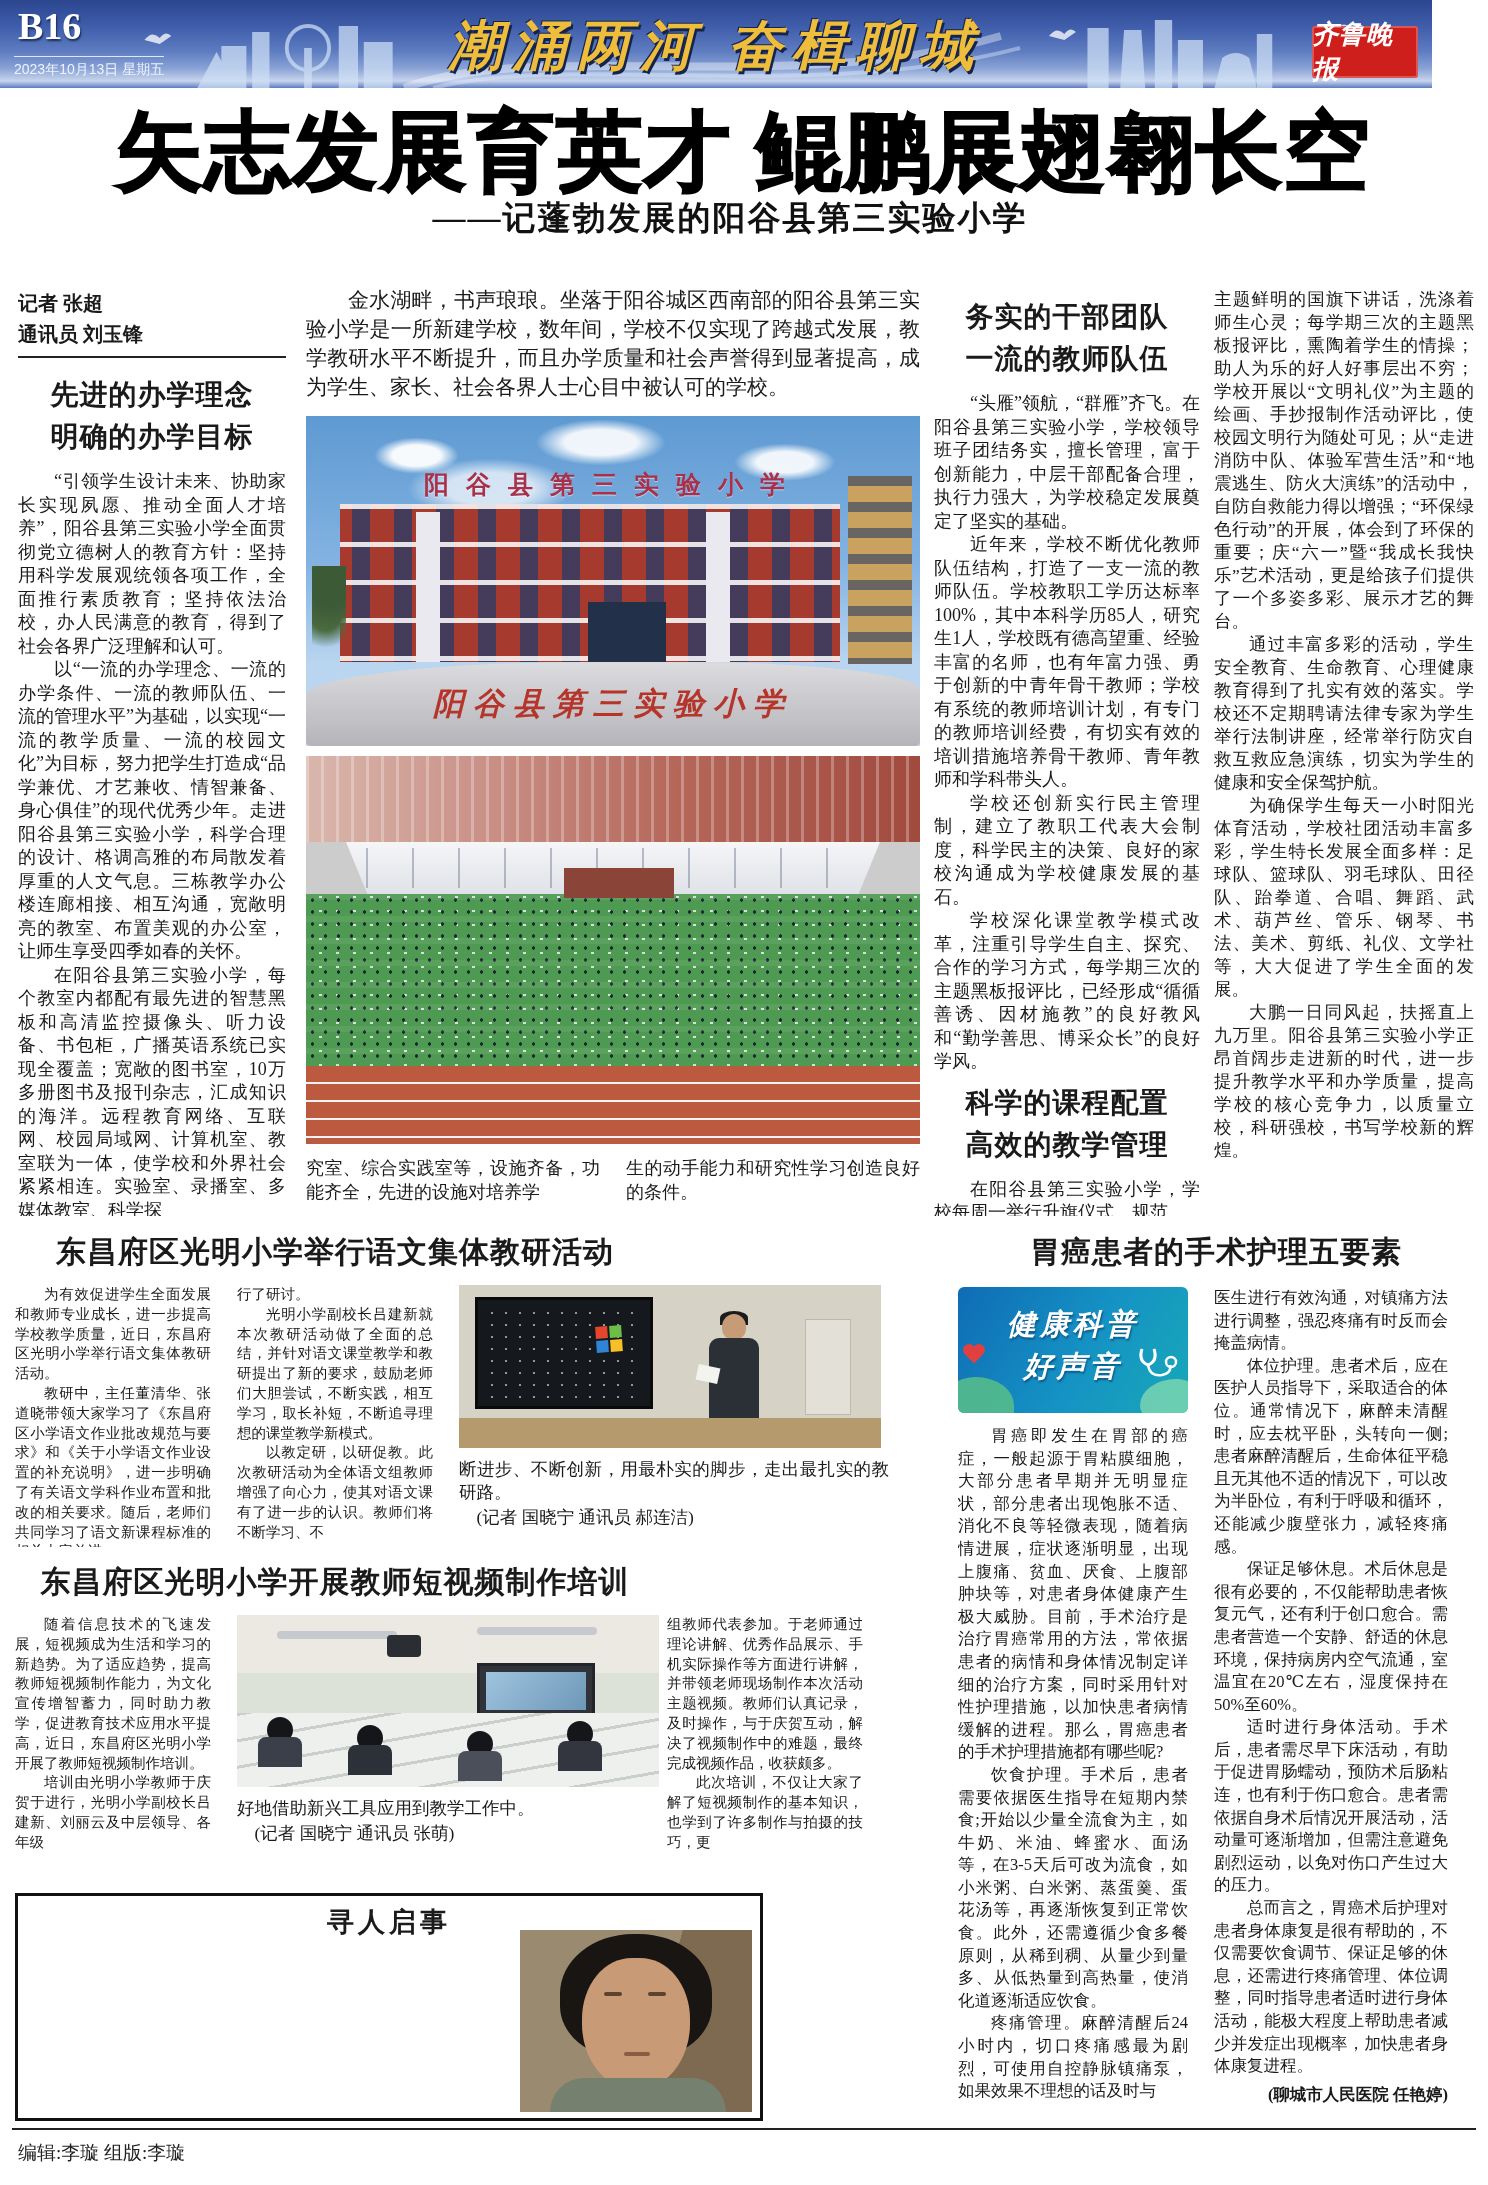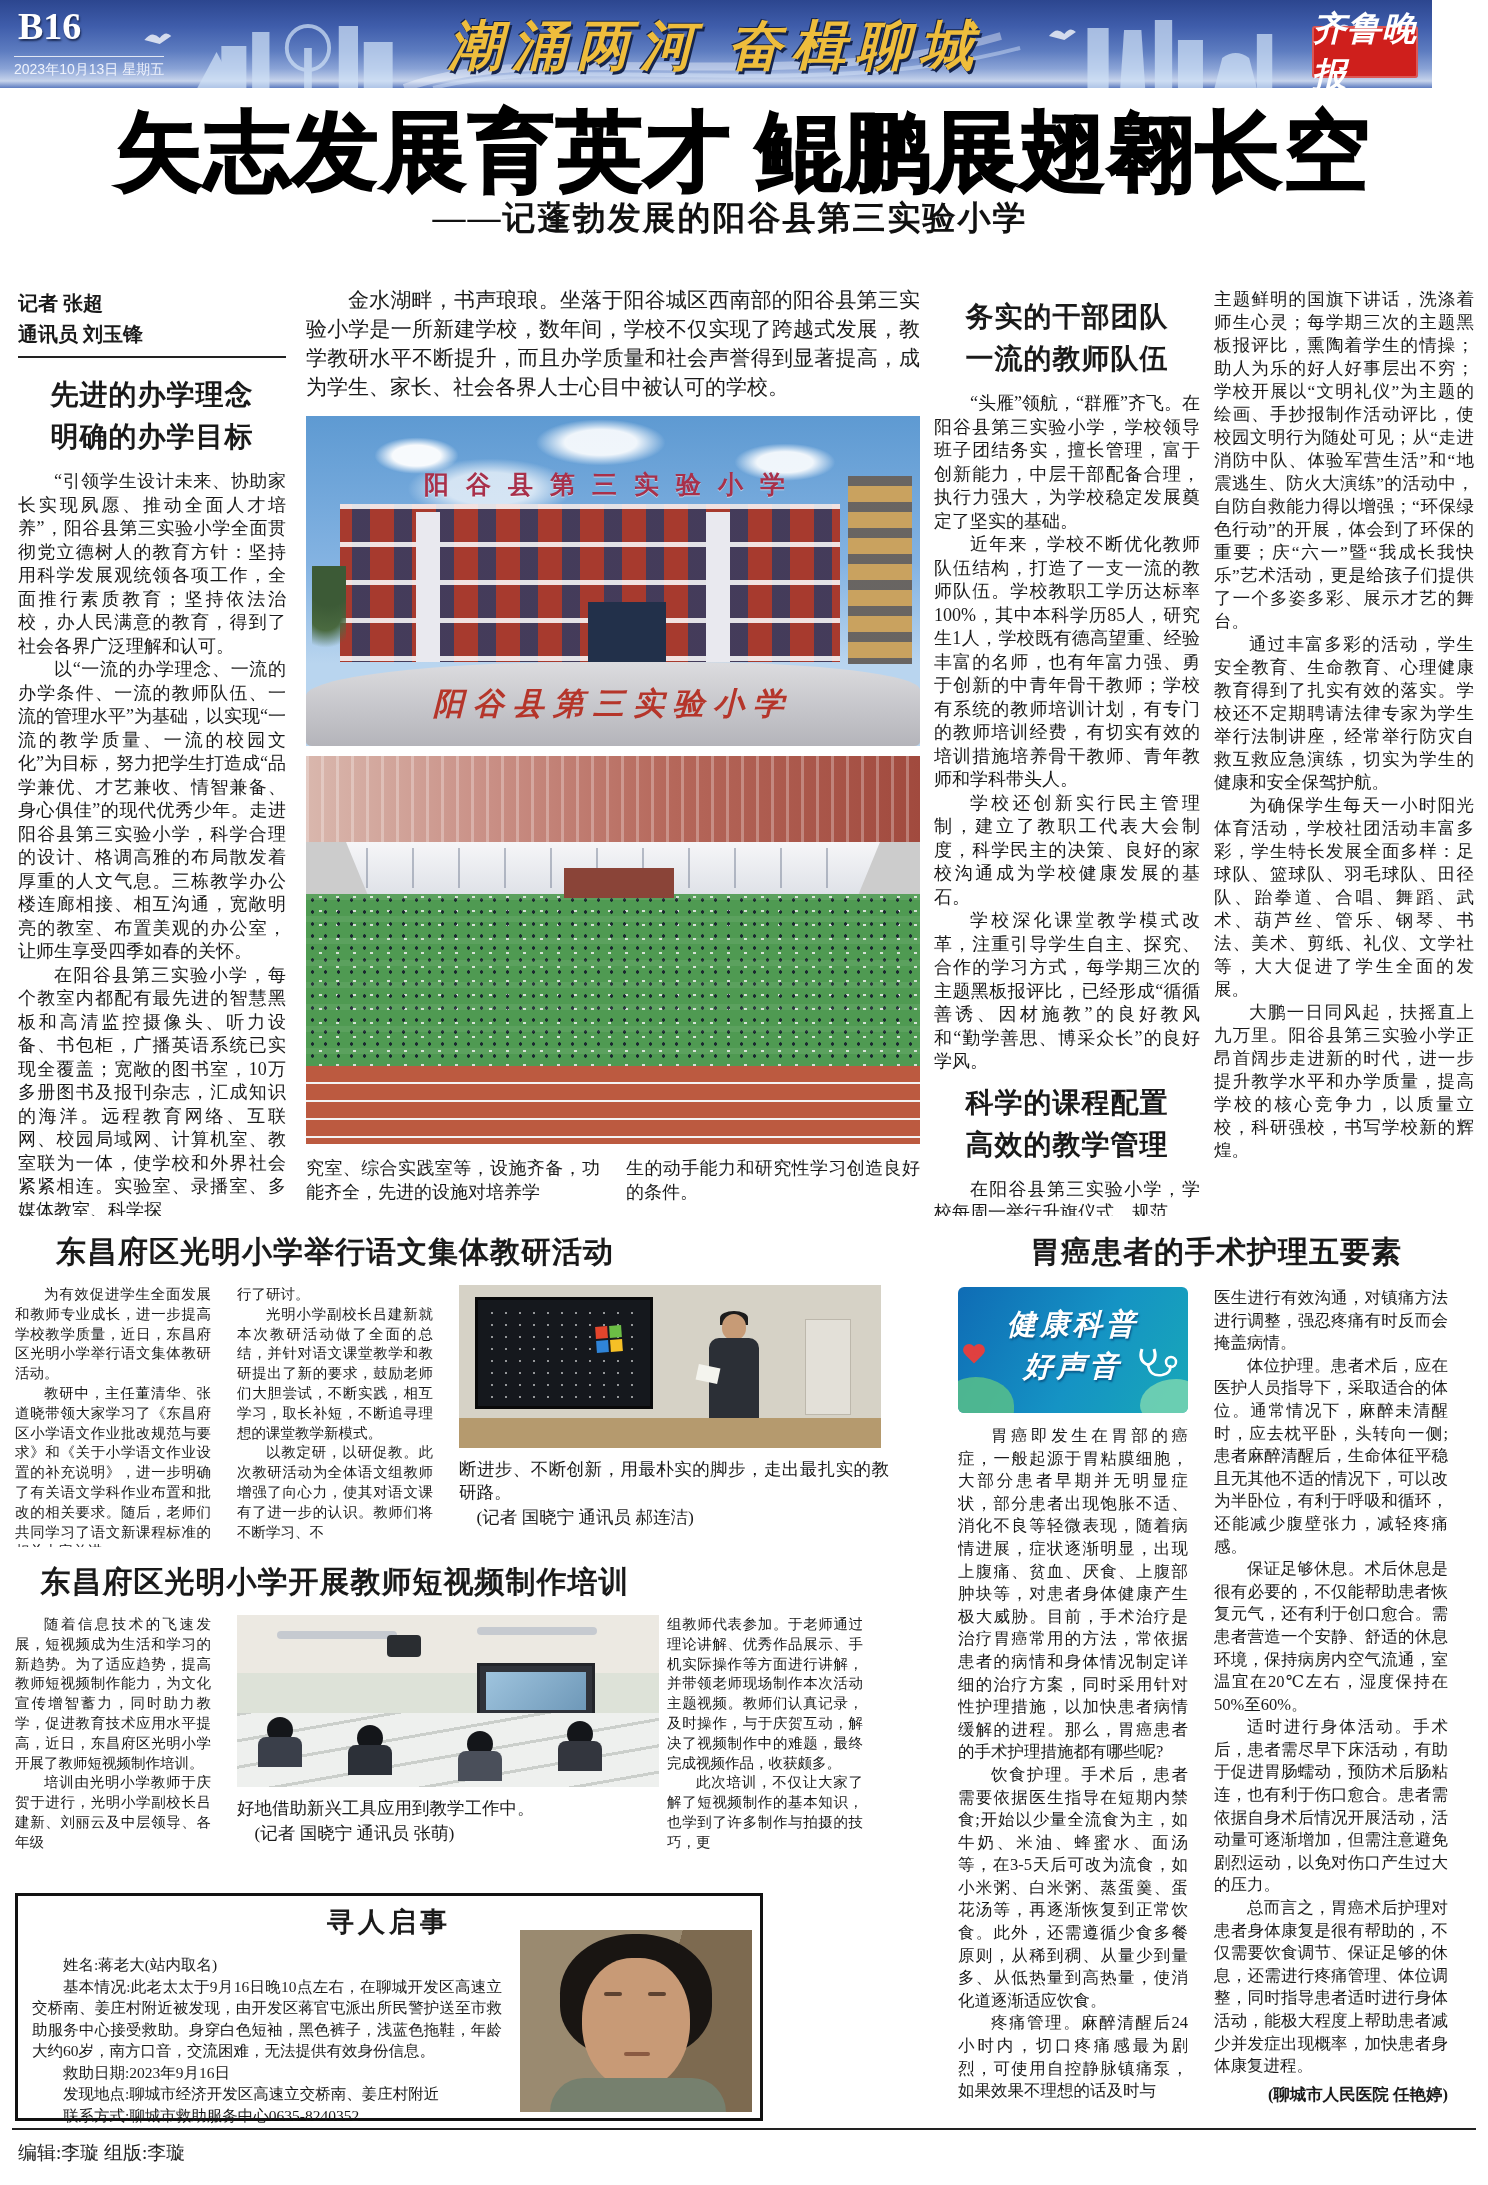--- a/index.html
+++ b/index.html
@@ -13,21 +13,21 @@
   .skyline { position:absolute; left:0; bottom:0; width:100%; height:70px; opacity:.8; }
   .river { position:absolute; left:0; bottom:0; width:100%; height:60px; opacity:.55; }
   .edition { position:absolute; left:18px; top:4px; font-size:38px; font-weight:900; color:#fff;
     text-shadow:1px 2px 2px #1a2a55; font-family:"Liberation Serif","DejaVu Serif",serif; }
   .edition-date { position:absolute; left:14px; top:56px; font-size:14px; color:#eef2fc;
     border-top:1px solid rgba(255,255,255,.8); padding-top:4px; font-family:"Liberation Sans","DejaVu Sans",sans-serif; }
   .banner-title { position:absolute; left:50%; top:10px; transform:translateX(-50%); white-space:nowrap;
     font-size:54px; font-weight:900; font-style:italic; letter-spacing:10px; color:#eebd3c;
     text-shadow:2px 3px 0 #15244d, -1px -1px 0 #15244d; }
   .masthead { position:absolute; right:14px; top:26px; width:106px; height:52px; background:#cf1f1c;
-    display:flex; align-items:center; justify-content:center; color:#fff; font-size:34px; font-weight:900;
+    display:flex; align-items:center; justify-content:center; color:#fff; font-size:26px; font-weight:900;
     font-style:italic; letter-spacing:1px; border-radius:3px; box-shadow:0 0 0 2px rgba(255,255,255,.25) inset; }
 
   
   .headline { position:absolute; left:0; top:94px; width:1488px; text-align:center; font-size:86px;
     font-weight:900; color:#000; letter-spacing:2px; -webkit-text-stroke:2px #000; white-space:nowrap; }
   .subtitle { position:absolute; left:0; top:196px; width:1460px; text-align:center; font-size:33px;
     font-weight:700; color:#111; letter-spacing:2px; }
 
   
   .para { text-indent:2em; text-align:justify; margin:0; }
@@ -393,27 +393,20 @@
             <p class="para">适时进行身体活动。手术后，患者需尽早下床活动，有助于促进胃肠蠕动，预防术后肠粘连，也有利于伤口愈合。患者需依据自身术后情况开展活动，活动量可逐渐增加，但需注意避免剧烈运动，以免对伤口产生过大的压力。</p>
             <p class="para">总而言之，胃癌术后护理对患者身体康复是很有帮助的，不仅需要饮食调节、保证足够的休息，还需进行疼痛管理、体位调整，同时指导患者适时进行身体活动，能极大程度上帮助患者减少并发症出现概率，加快患者身体康复进程。</p>
           </div>
         <div class="h-byline">(聊城市人民医院  任艳婷)</div>
       </div>
     </div>
   </div>
 
   <div class="notice">
     <div class="n-title">寻人启事</div>
-    <div class="n-text">
-        <p>姓名:蒋老大(站内取名)</p>
-        <p>基本情况:此老太太于9月16日晚10点左右，在聊城开发区高速立交桥南、姜庄村附近被发现，由开发区蒋官屯派出所民警护送至市救助服务中心接受救助。身穿白色短袖，黑色裤子，浅蓝色拖鞋，年龄大约60岁，南方口音，交流困难，无法提供有效身份信息。</p>
-        <p>救助日期:2023年9月16日</p>
-        <p>发现地点:聊城市经济开发区高速立交桥南、姜庄村附近</p>
-        <p>联系方式:聊城市救助服务中心0635-8240352</p>
-      </div>
     <div class="photoM">
       <div class="pm-hair"></div>
       <div class="pm-face"></div>
       <div class="pm-eye" style="left:84px;"></div>
       <div class="pm-eye" style="left:128px;"></div>
       <div class="pm-mouth"></div>
       <div class="pm-shirt"></div>
     </div>
   </div>
 

